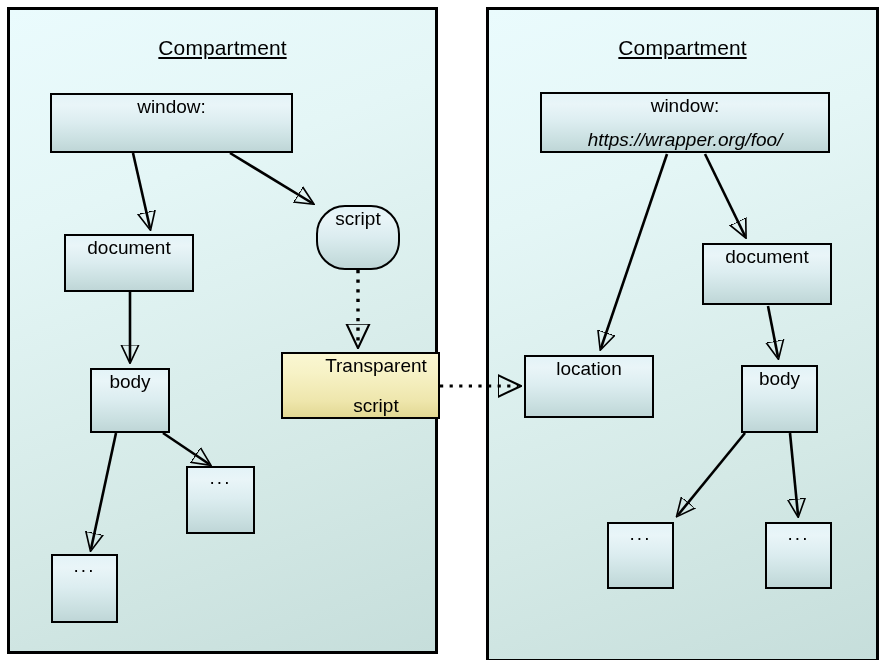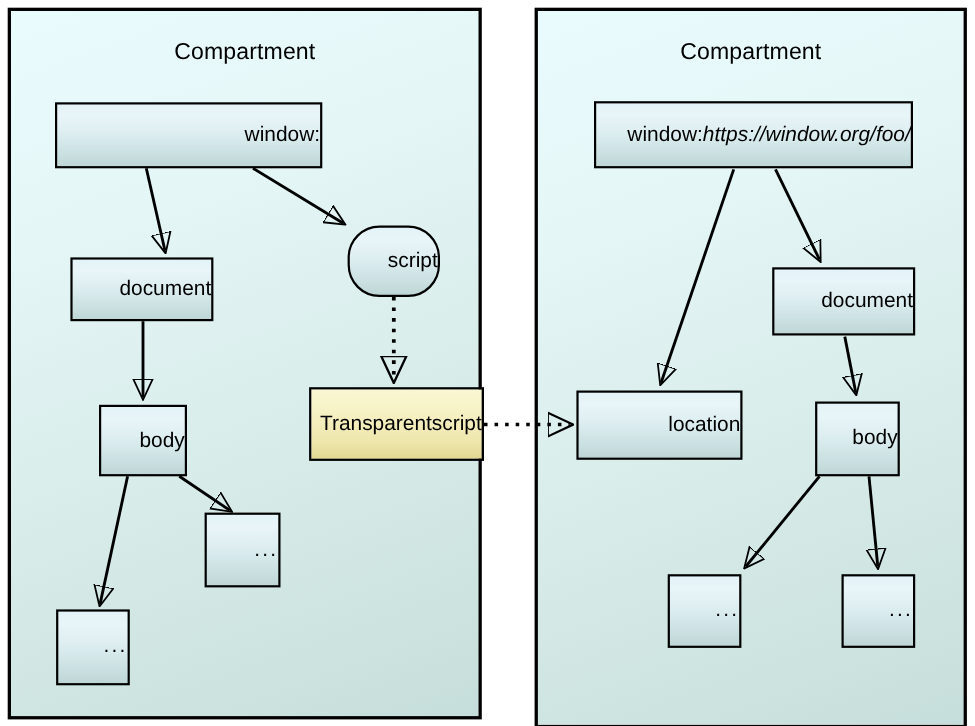--- a/index.html
+++ b/index.html
@@ -26,30 +26,32 @@
 
   .compartment-title {
     position: absolute;
     top: 26px;
     left: 0;
     width: 100%;
     text-align: center;
     font-size: 21px;
     color: #000000;
     letter-spacing: 0.1px;
+    text-decoration: underline;
   }
 
   .node {
     position: absolute;
     box-sizing: border-box;
     border: 2.5px solid #000000;
     background: linear-gradient(180deg, #e3f3f7 0%, #e9f5f8 18%, #dcedf0 48%, #c9dfe0 82%, #bfd6d7 100%);
     display: flex;
     align-items: center;
-    justify-content: flex-end;
+    justify-content: space-between;
+    flex-direction: column;
     font-size: 19px;
     color: #000000;
     line-height: 1.22;
     text-align: center;
     z-index: 3;
   }
   .node.wrapper {
     background: linear-gradient(180deg, #faf7d2 0%, #f7f2c6 30%, #eee6ac 75%, #e2d893 100%);
     font-size: 19px;
   }
@@ -143,24 +145,24 @@
   <div class="node" style="left:186px; top:466px; width:69px; height:68px;">
     <span class="dots">...</span>
   </div>
 
   <div class="node" style="left:51px; top:554px; width:67px; height:69px;">
     <span class="dots">...</span>
   </div>
 
   <div class="node" style="left:540px; top:92px; width:290px; height:61px;">
     <span class="plain">window:</span>
-    <span class="url">https://window.org/foo/</span>
+    <span class="url">https://wrapper.org/foo/</span>
   </div>
 
-  <div class="node" style="left:524px; top:355px; width:151px; height:63px;">
+  <div class="node" style="left:524px; top:355px; width:130px; height:63px;">
     <span class="plain">location</span>
   </div>
 
   <div class="node" style="left:702px; top:243px; width:130px; height:62px;">
     <span class="plain">document</span>
   </div>
 
   <div class="node" style="left:741px; top:365px; width:77px; height:68px;">
     <span class="plain">body</span>
   </div>

